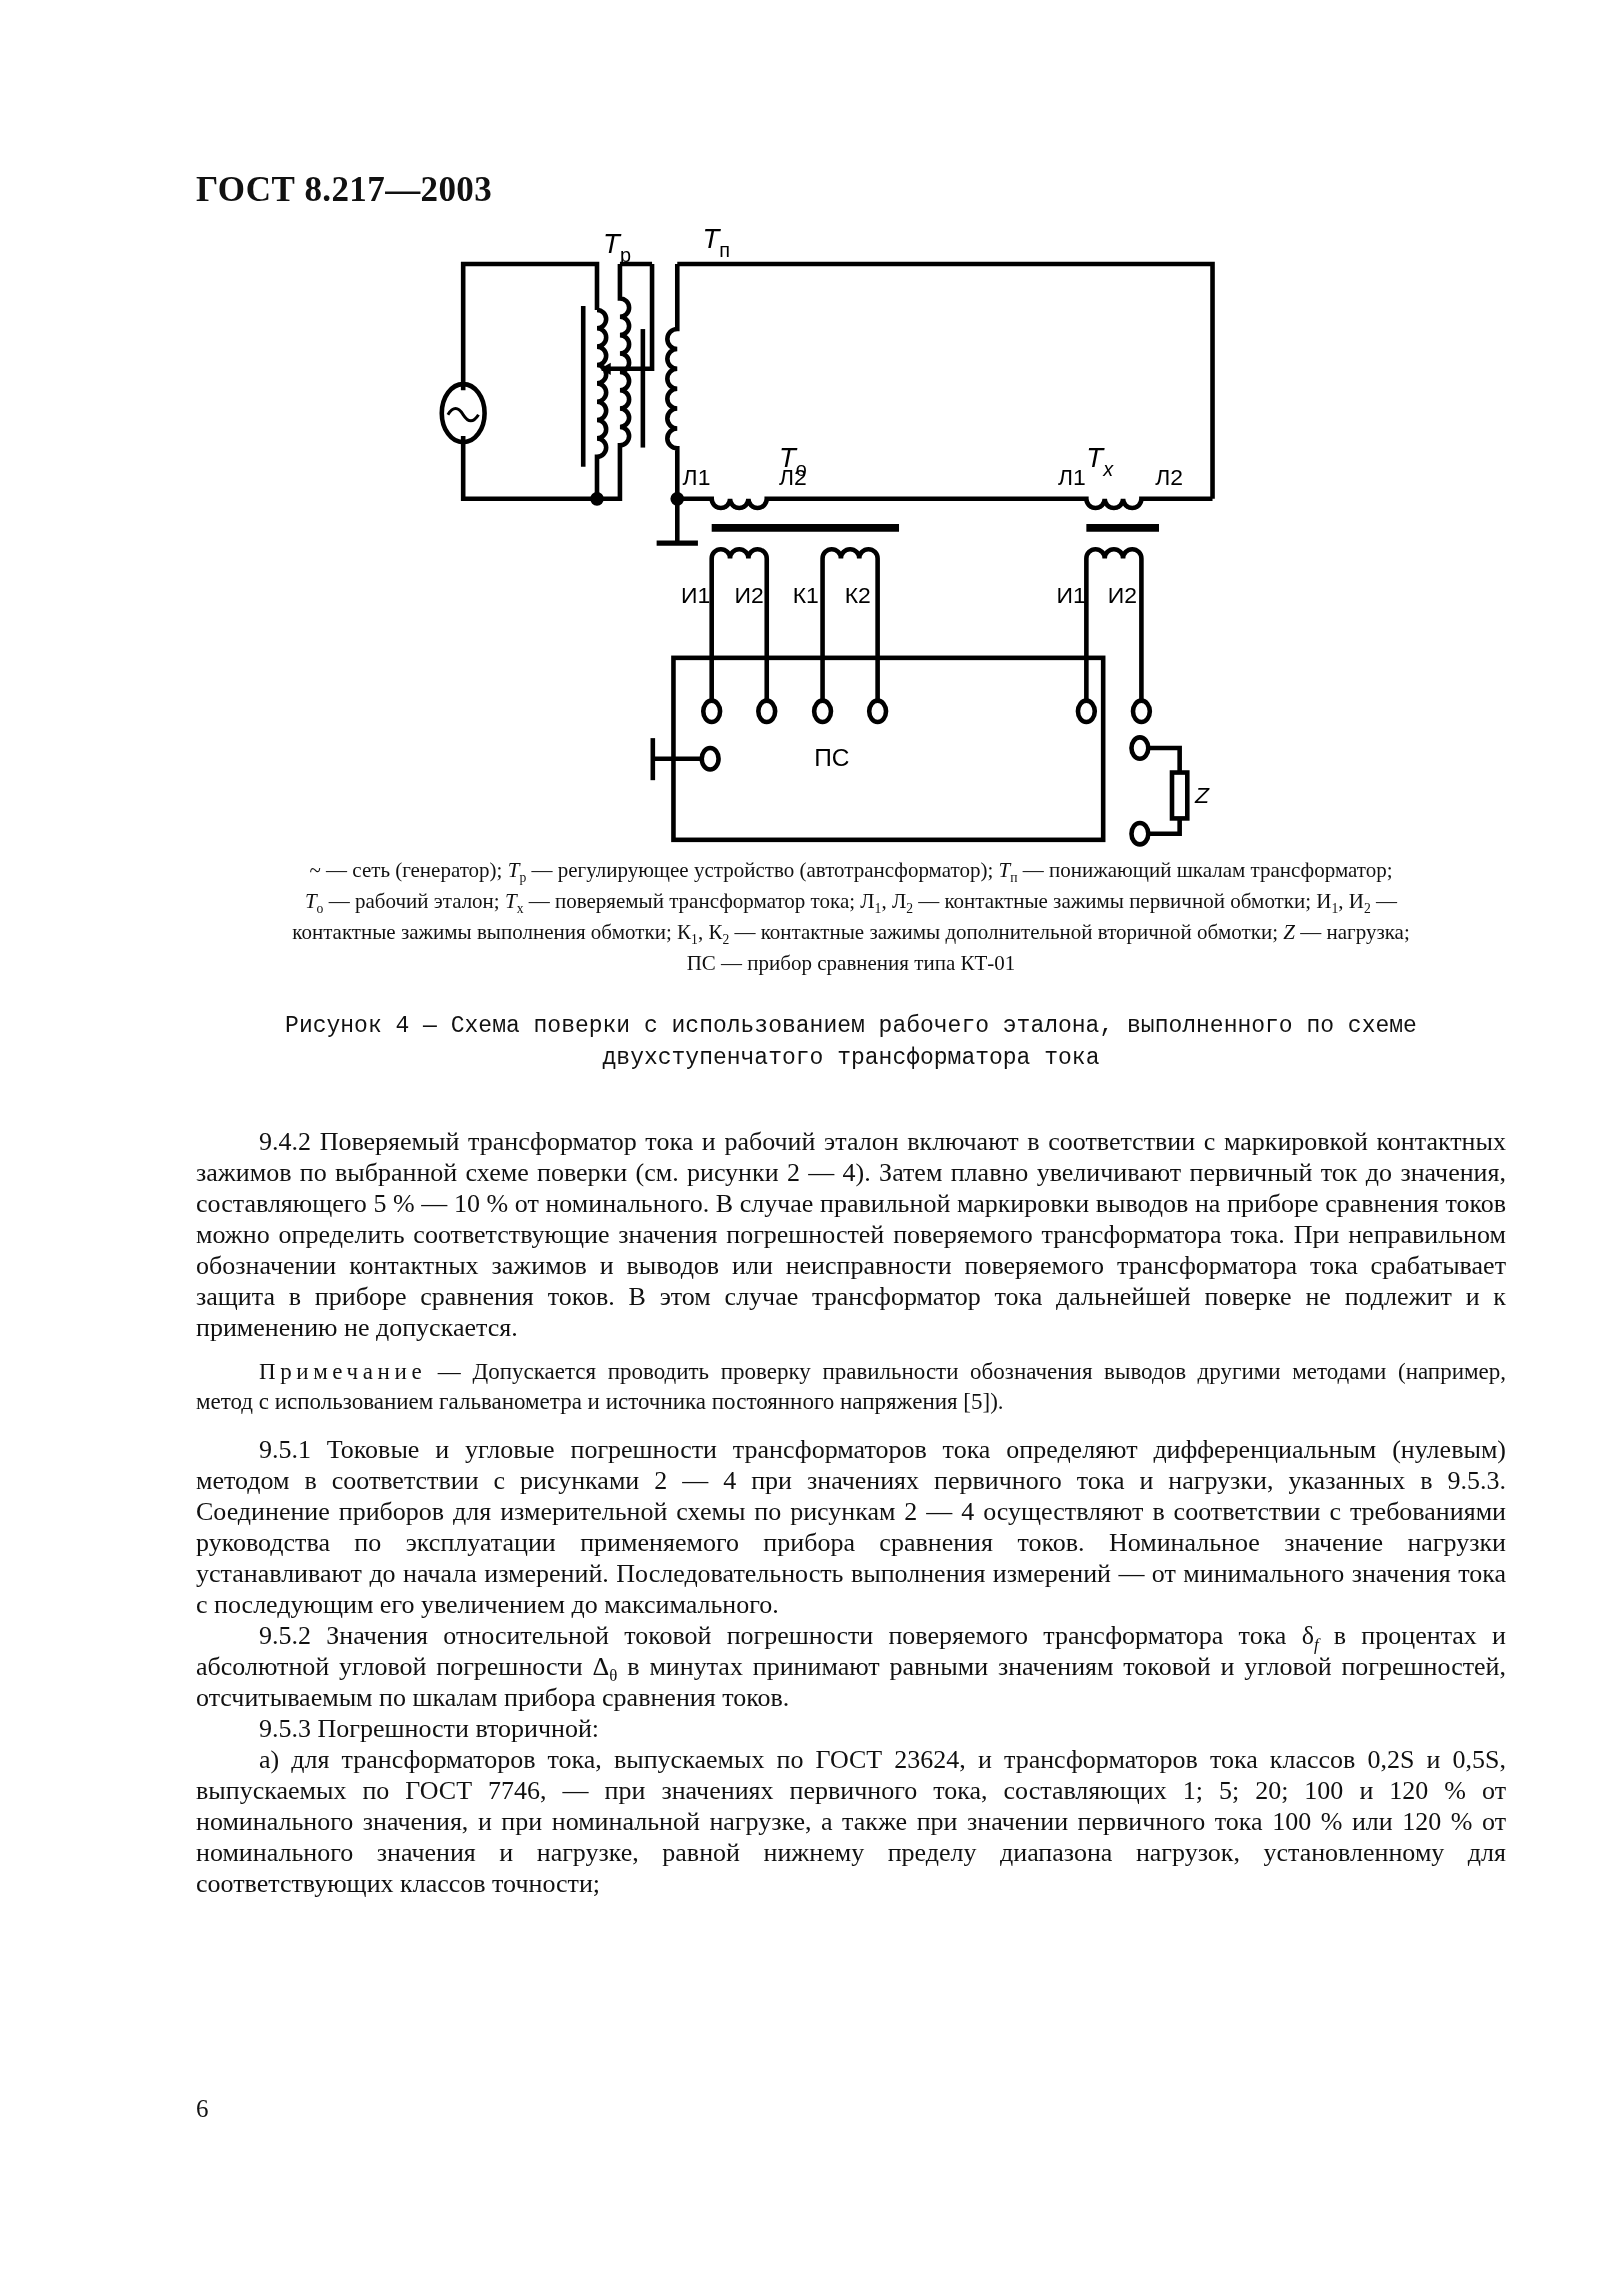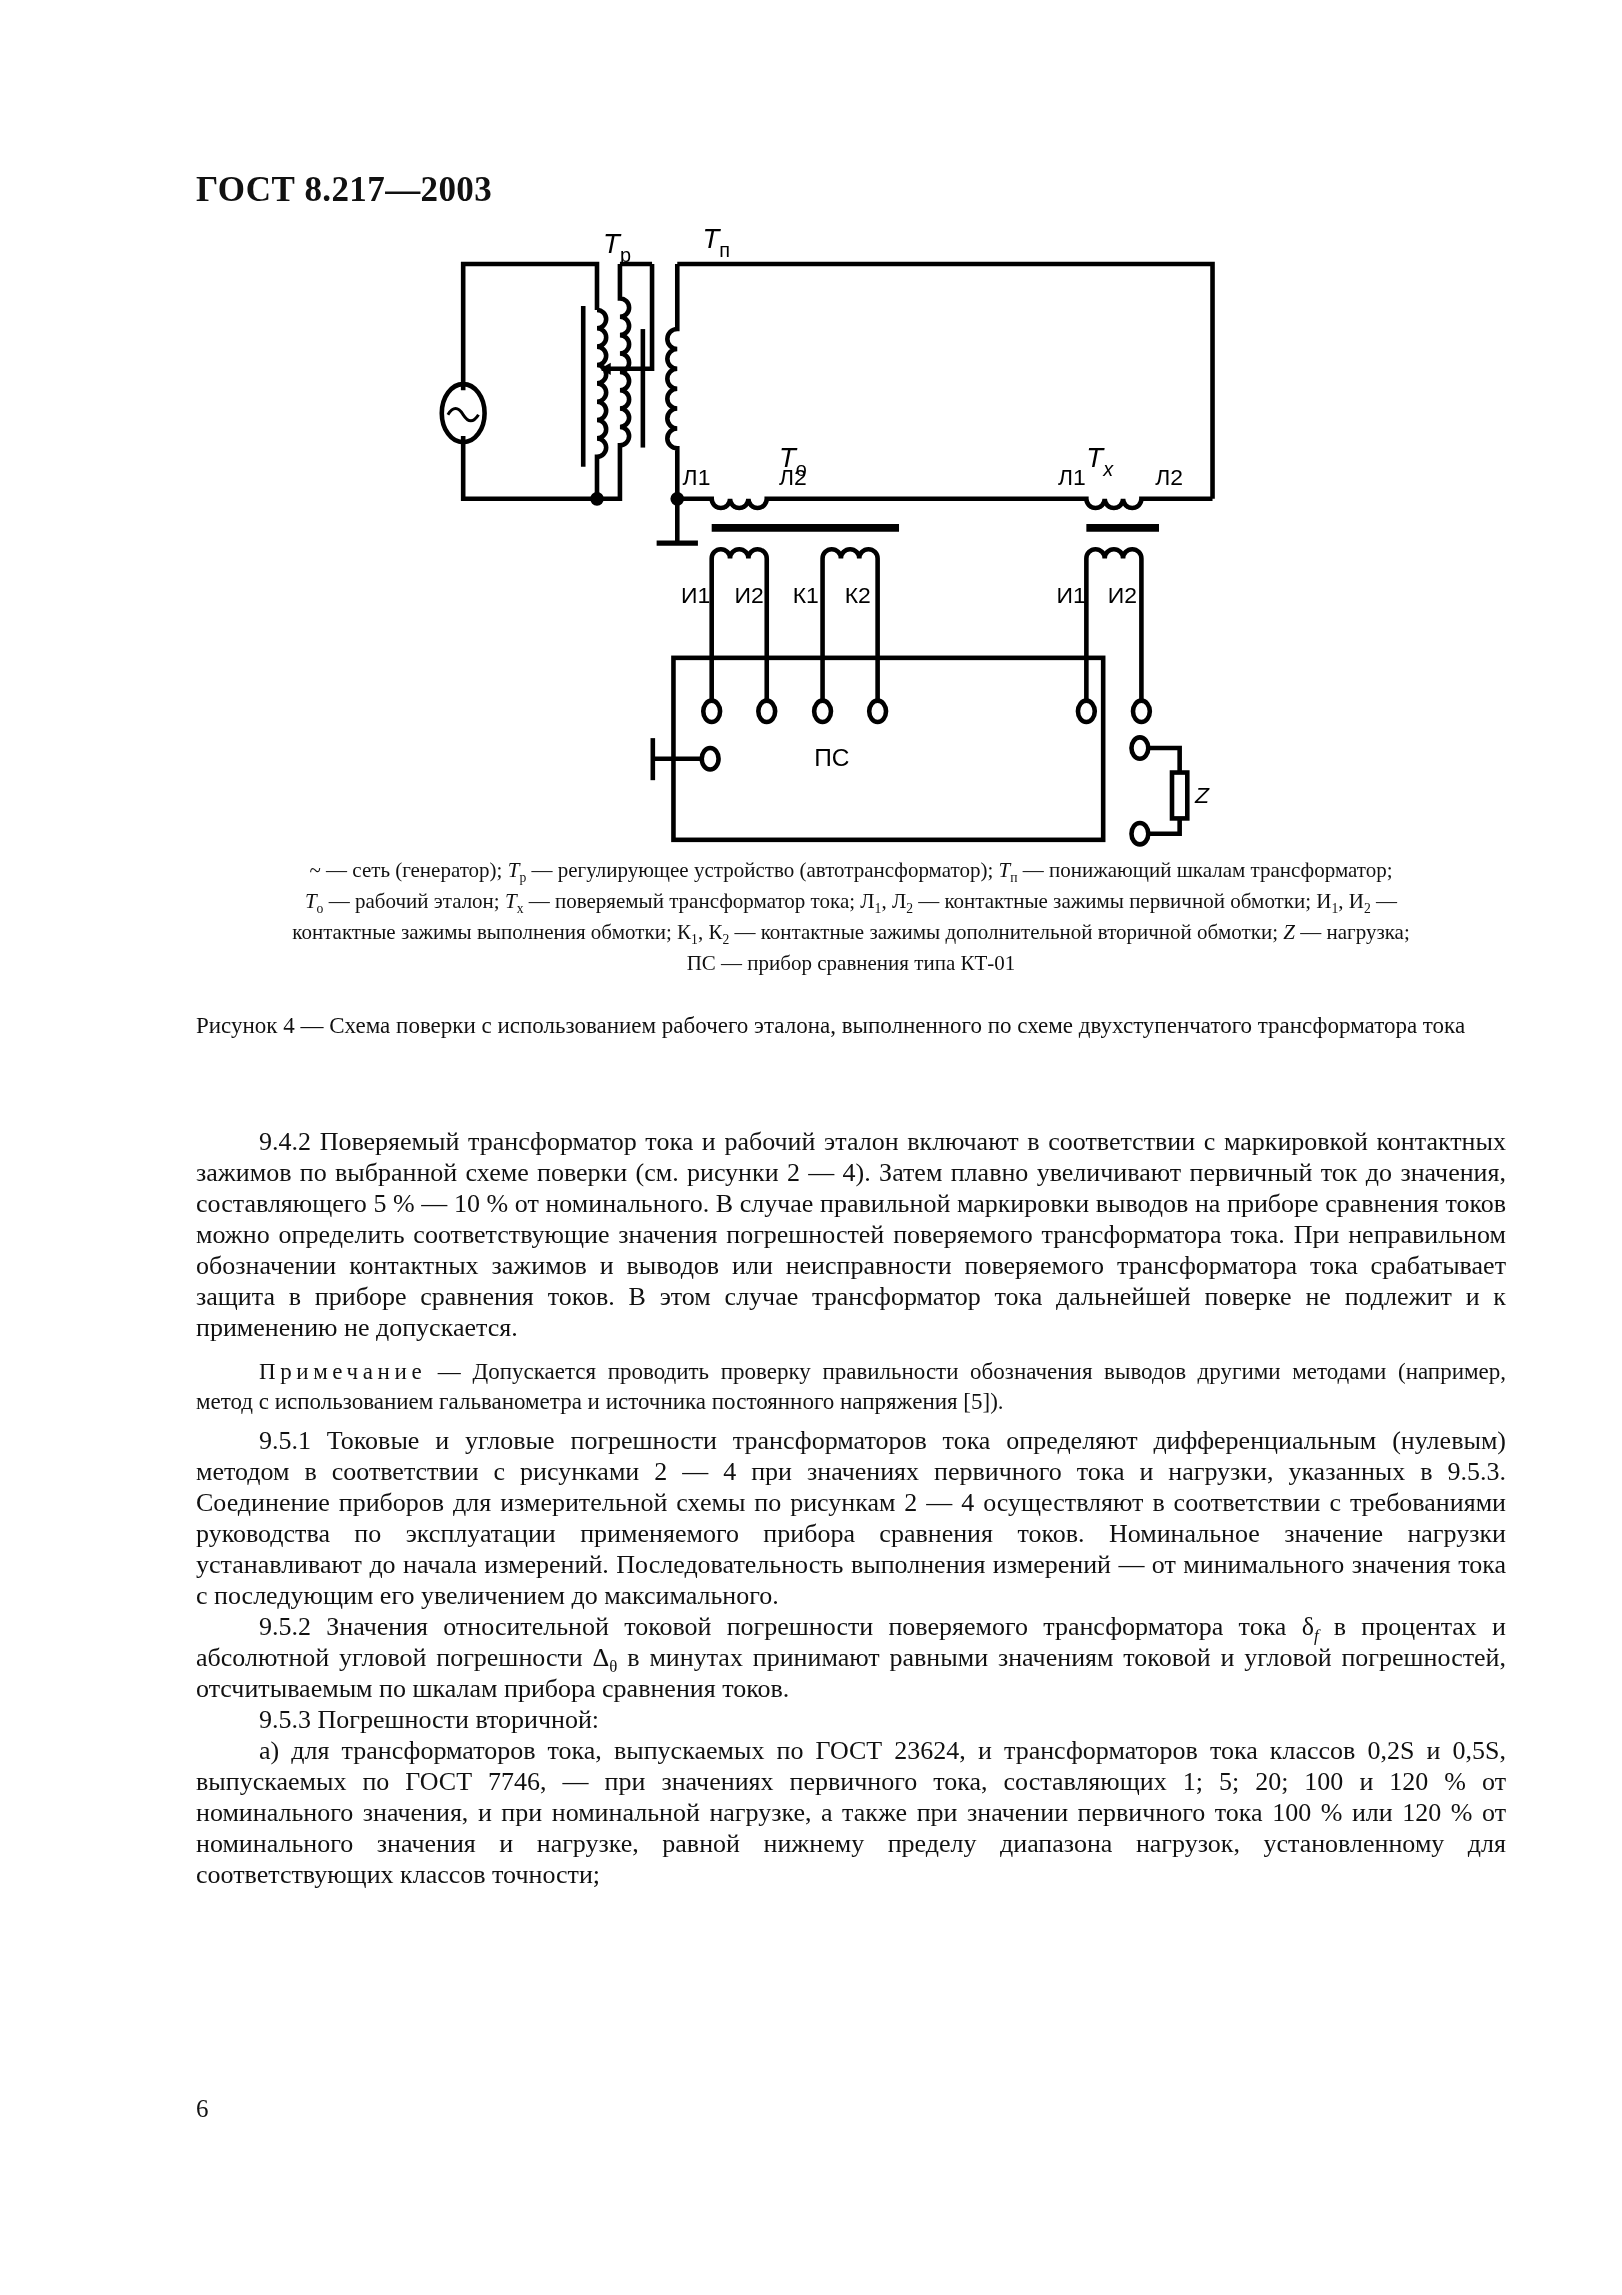--- a/index.html
+++ b/index.html
@@ -12,29 +12,29 @@
     font-size: 35px; font-weight: bold; letter-spacing: 0.4px;
   }
   .figure { position: absolute; left: 413px; top: 222px; width: 865px; height: 627px; }
   .figure svg { width: 100%; height: 100%; }
   .legend {
     position: absolute; left: 196px; top: 855px; width: 1310px;
     font-size: 21px; line-height: 31px; text-align: center;
   }
   .caption {
     position: absolute; left: 196px; top: 1010px; width: 1310px;
-    font-size: 23px; line-height: 32px; 
+    font-size: 23px; line-height: 32px; text-align: center; font-family: Liberation Mono, monospace;
   }
   .body-text {
     position: absolute; left: 196px; top: 1126px; width: 1310px;
     font-size: 26px; line-height: 31px; text-align: justify;
   }
   .body-text p { margin: 0; text-indent: 63px; }
   .body-text p.note {
-    font-size: 23px; line-height: 30px; margin-top: 13.8px; margin-bottom: 8px;
+    font-size: 23px; line-height: 30px; margin-top: 13.8px; margin-bottom: 17px;
   }
   .note-label { letter-spacing: 4.6px; }
   .section-title { font-weight: bold; text-indent: 63px; margin: 0; }
   .page-number { position: absolute; left: 196px; top: 2095px; font-size: 25px; }
   i.sym { font-style: italic; }
   sub { font-size: 65%; line-height: 0; }
 </style>
 </head>
 <body>
 

